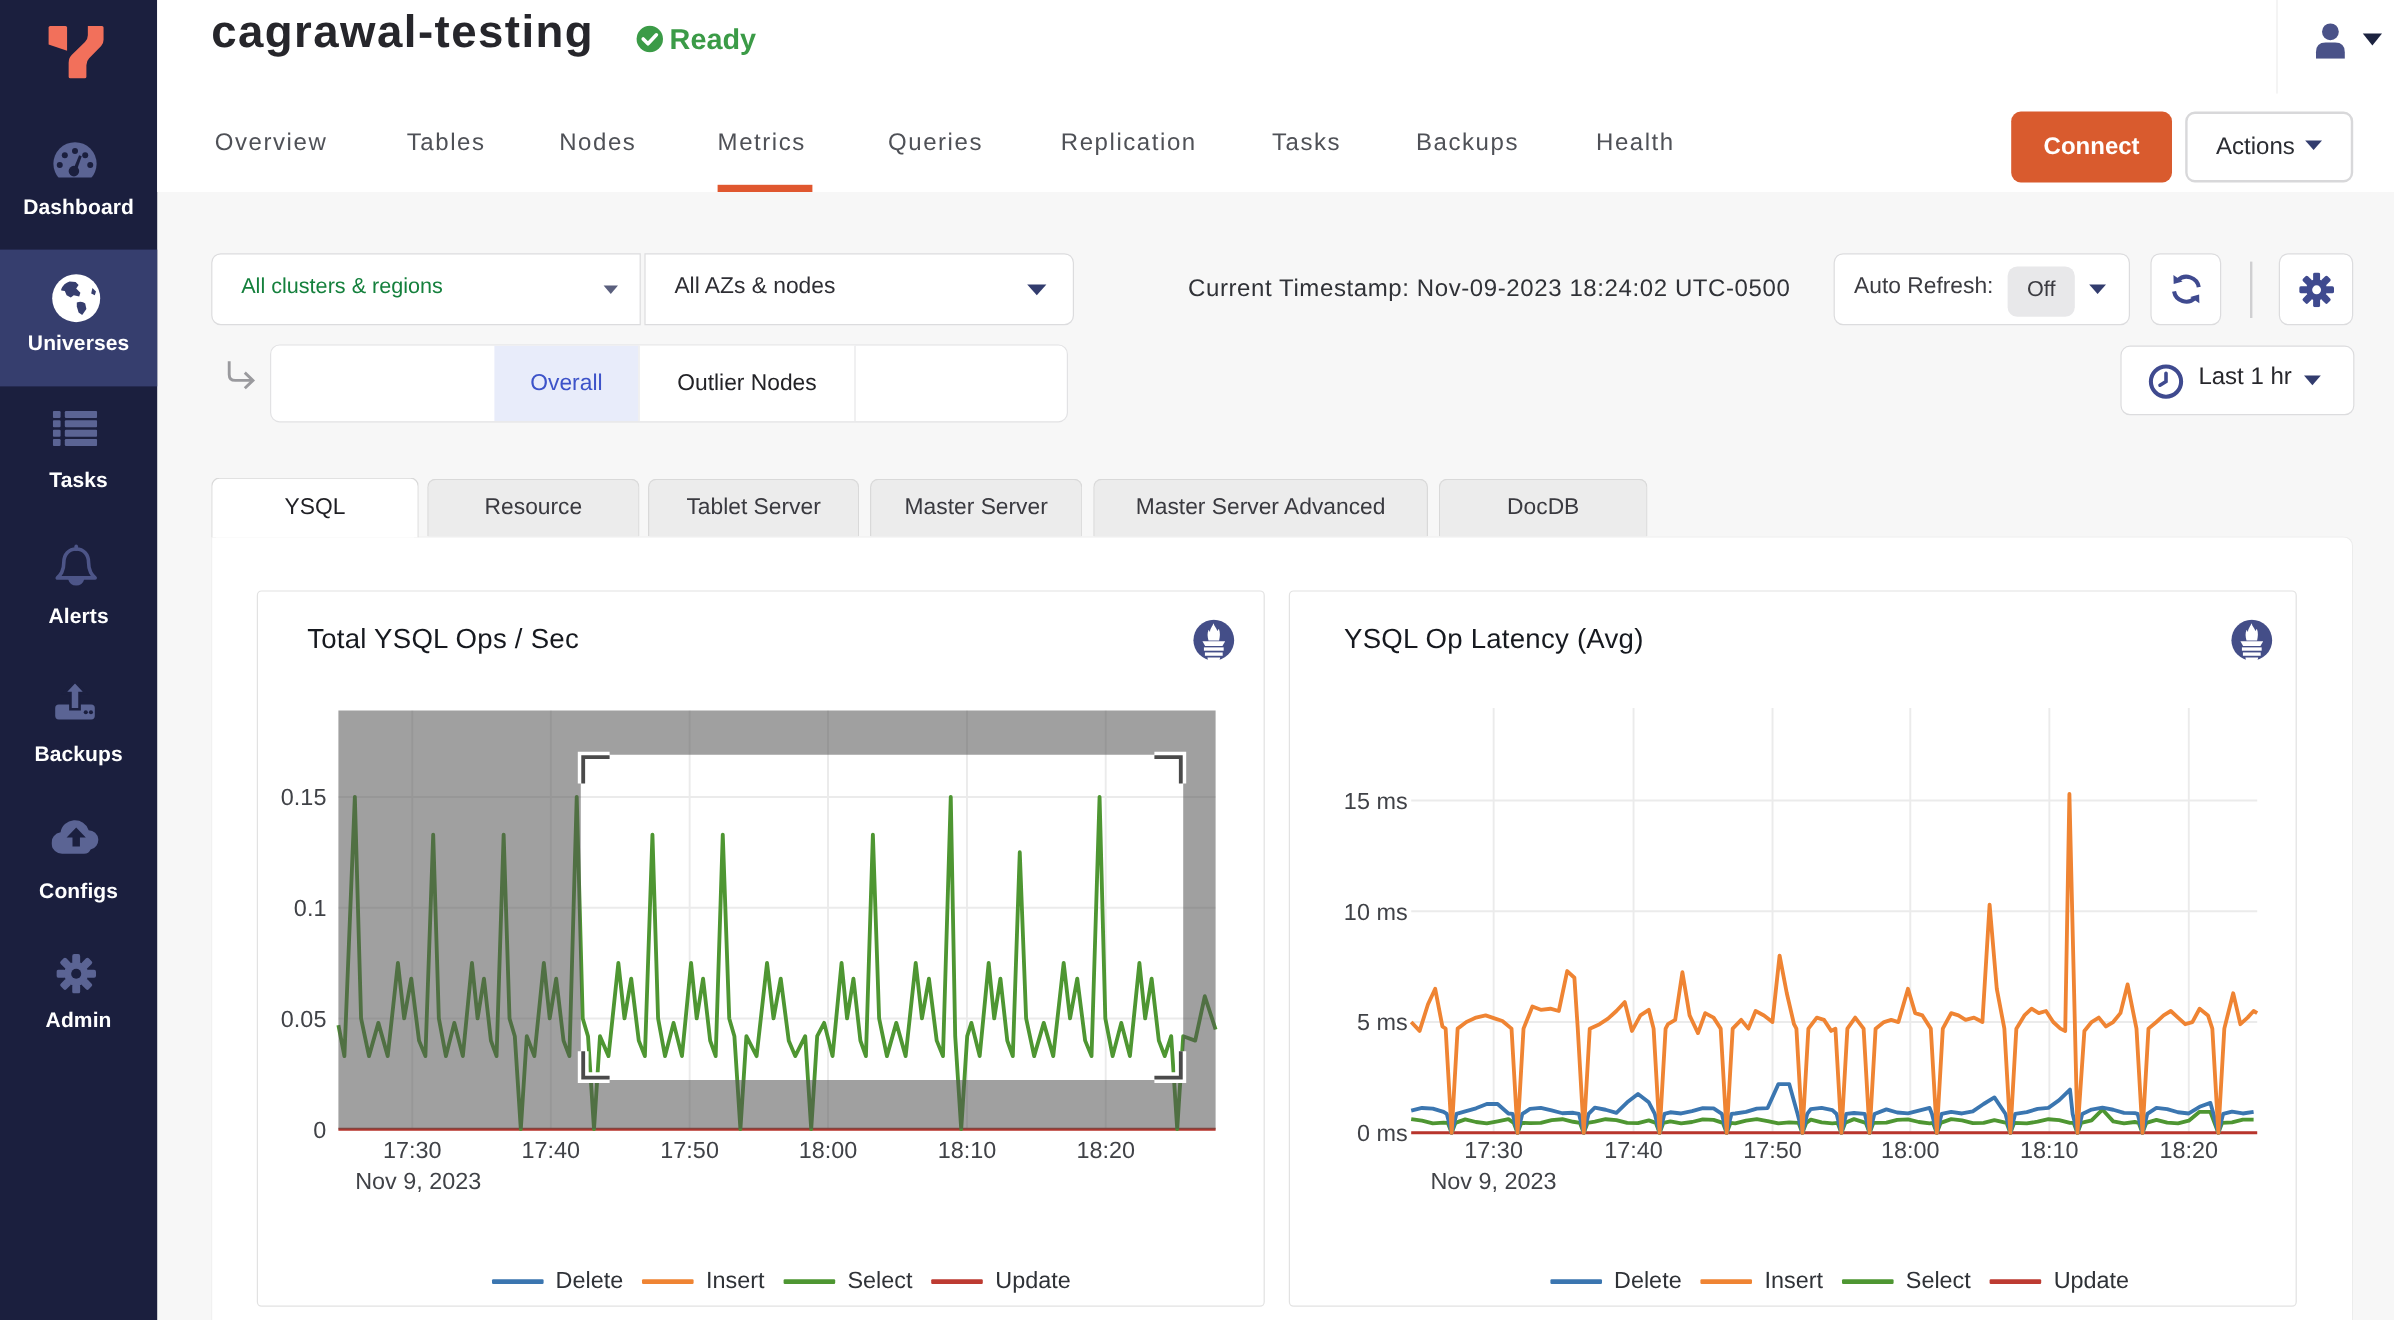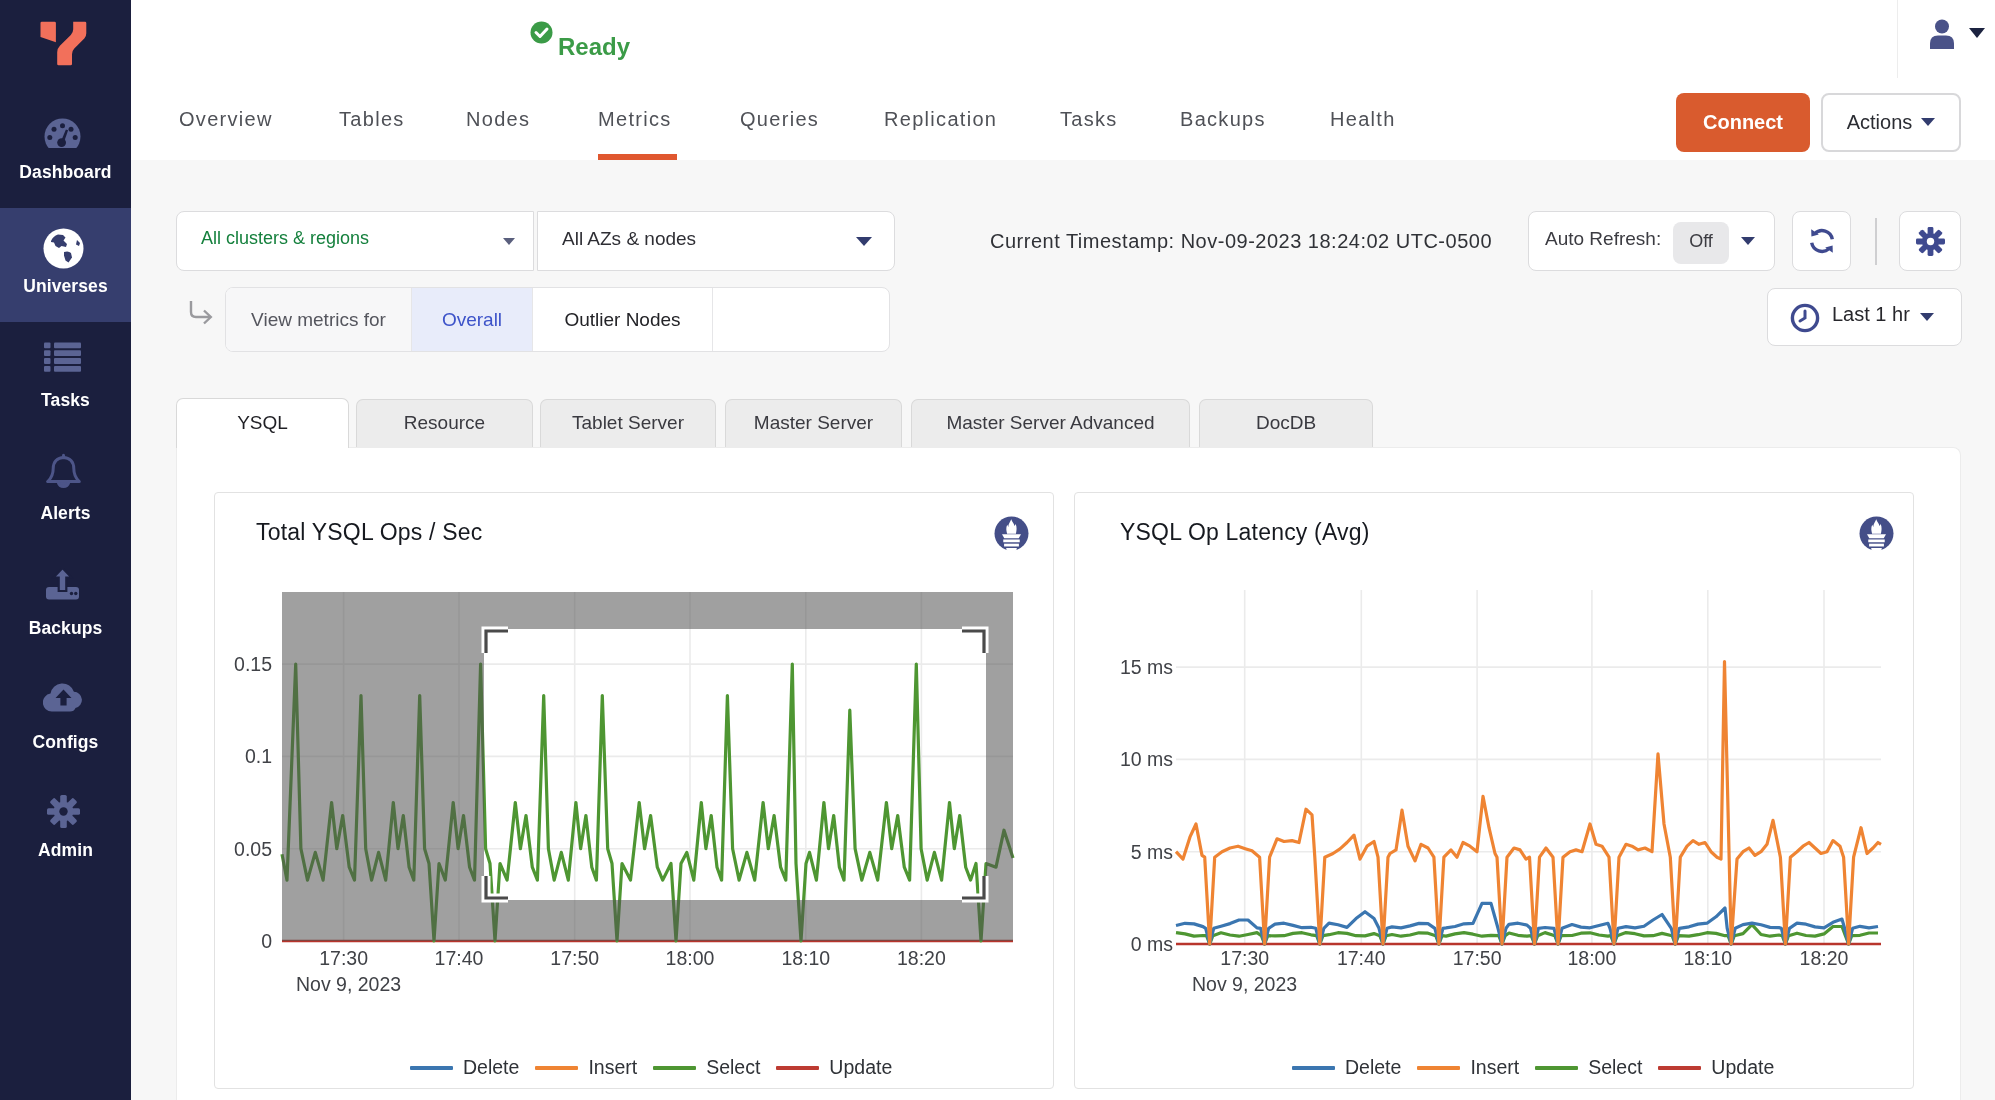--- a/index.html
+++ b/index.html
@@ -110,26 +110,27 @@
           <rect x="0" y="13.2" width="8" height="6.6" rx="1.6"></rect>
           <rect x="25" y="13.2" width="8" height="6.6" rx="1.6"></rect>
         </g>
       </g>
       <circle cx="16.5" cy="16.5" r="4.2" fill="#1b1f3e"></circle>
     </g>
   </svg>
   <div class="sb-item" style="top:840px"><span class="sb-label">Admin</span></div>
 </div>
 <div id="header">
+  <div class="abs" style="left:45px;top:6px;font-size:38px;font-weight:700;color:#26262b;letter-spacing:1.2px">cagrawal-testing</div>
 
   <svg class="abs" style="left:399px;top:21px" width="23" height="23" viewBox="0 0 23 23">
     <circle cx="11.5" cy="11.5" r="11" fill="#3b9b47"></circle>
     <path d="M6,11.5 L10,15.5 L17,8" stroke="#fff" stroke-width="3" fill="none" stroke-linecap="round" stroke-linejoin="round"></path>
   </svg>
-  <div class="abs" style="left:427px;top:33px;font-size:24px;font-weight:700;color:#3b9b47">Ready</div>
+  <div class="abs" style="left:427px;top:20px;font-size:24px;font-weight:700;color:#3b9b47">Ready</div>
 
   <div class="abs" style="left:1766px;top:0;width:1px;height:78px;background:#ededed"></div>
   <svg class="abs" style="left:1797px;top:19px" width="28" height="30" viewBox="0 0 28 30">
     <circle cx="14" cy="7.5" r="7" fill="#4a5288"></circle>
     <path d="M2,30 L2,24.5 Q2,16.5 10,16.5 L18,16.5 Q26,16.5 26,24.5 L26,30 Q26,30 14,30 Z" fill="#4a5288"></path>
   </svg>
   <div class="abs" style="left:1838px;top:28px;width:0;height:0;border-left:8px solid transparent;border-right:8px solid transparent;border-top:10px solid #1c2340"></div>
 
   <div class="navitem" style="left:48px">Overview</div>
   <div class="navitem" style="left:208px">Tables</div>
@@ -187,21 +188,20 @@
       <circle cx="16.5" cy="16.5" r="4.2" fill="#fff"></circle>
     </g>
   </svg>
 </div>
 
 <svg class="abs" style="left:188px;top:300px" width="26" height="27" viewBox="0 0 26 27">
   <path d="M3,1 v11 q0,5 5,5 h14" stroke="#9a9a9e" stroke-width="2.4" fill="none"></path>
   <path d="M16,10.5 L22.8,17 L16,23.5" stroke="#9a9a9e" stroke-width="2.4" fill="none"></path>
 </svg>
 <div class="abs" style="left:225px;top:287px;width:665px;height:65px;background:#fff;border:1.5px solid #e2e2e4;border-radius:8px;overflow:hidden">
-  <div class="seltab" style="left:0;width:186px;background:#f7f7f8;color:#55565e;border-right:1.5px solid #e6e6e8">View metrics for</div>
   <div class="seltab" style="left:186px;width:120px;background:#e8ecfa;color:#3d53c9">Overall</div>
   <div class="seltab" style="left:306px;width:181px;background:#fff;color:#232327;border-left:1.5px solid #e6e6e8;border-right:1.5px solid #e6e6e8">Outlier Nodes</div>
 </div>
 <div class="box" style="left:1767px;top:288px;width:195px;height:58px">
   <svg class="abs" style="left:22px;top:14px" width="30" height="30" viewBox="0 0 30 30">
     <circle cx="15" cy="15" r="12.6" stroke="#3f4a8f" stroke-width="3.4" fill="none"></circle>
     <path d="M15,8 L15,15 L10,18" stroke="#3f4a8f" stroke-width="3" fill="none" stroke-linecap="round"></path>
   </svg>
   <div class="abs" style="left:64px;top:14px;font-size:20px;color:#27272c">Last 1 hr</div>
   <div class="abs" style="left:152px;top:24px;width:0;height:0;border-left:7px solid transparent;border-right:7px solid transparent;border-top:8px solid #323c6e"></div>

